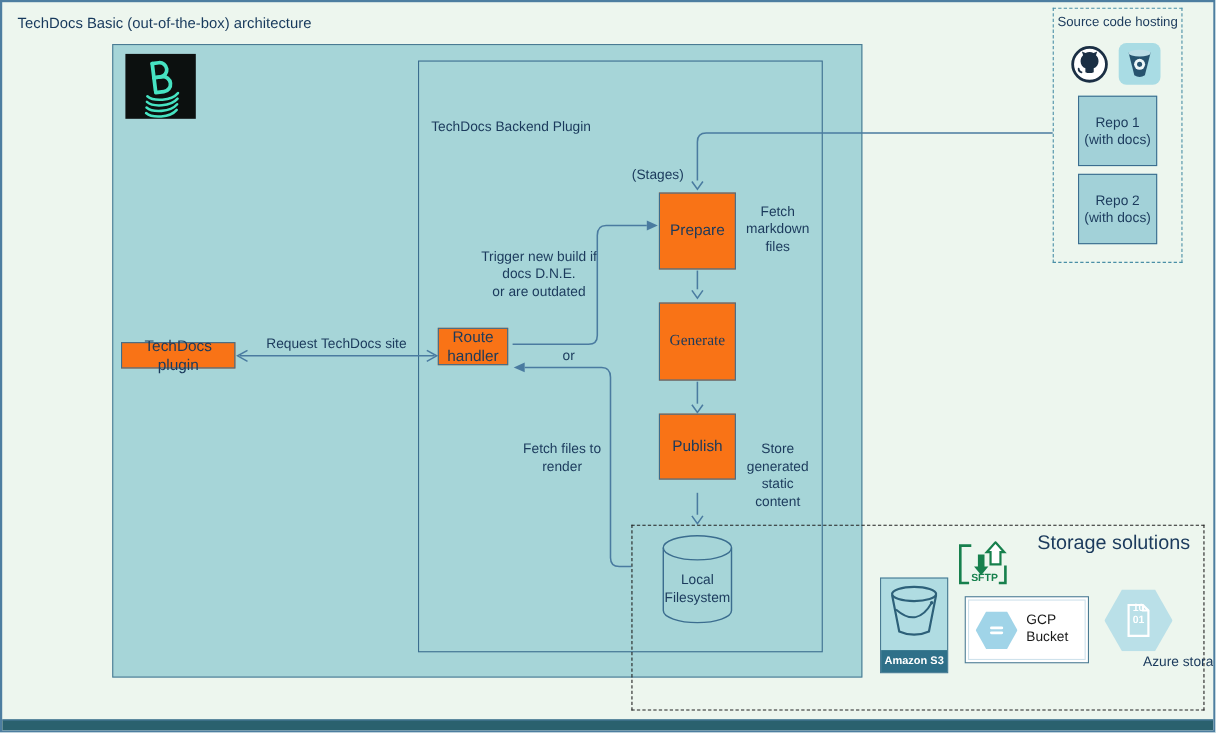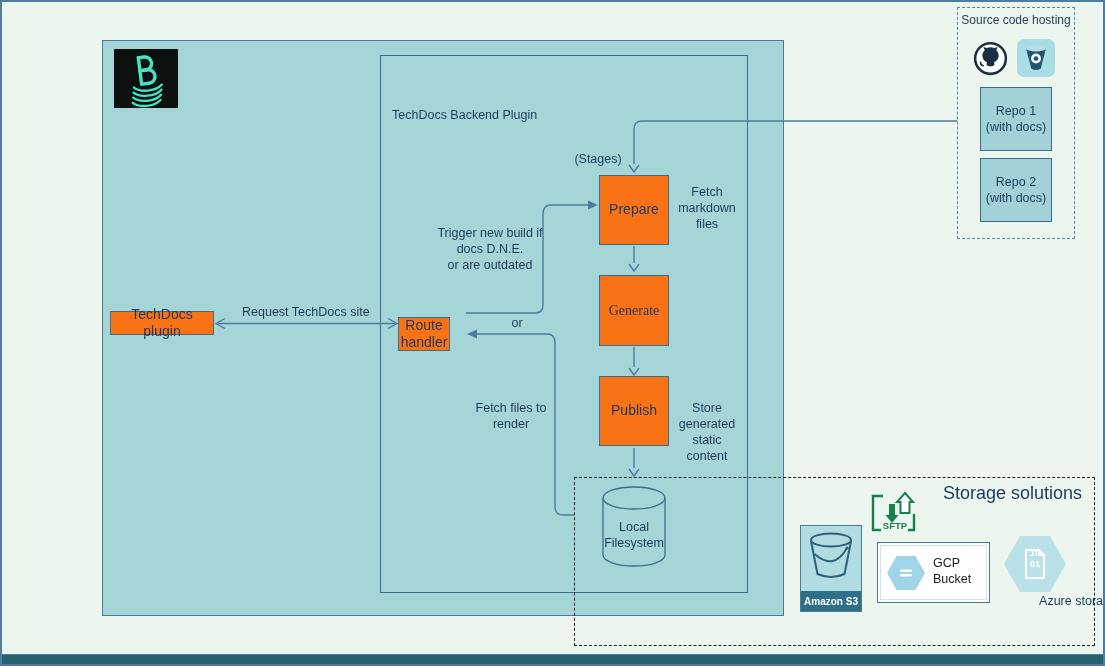--- a/index.html
+++ b/index.html
@@ -51,45 +51,46 @@
   .sftp-label{left:874px;top:518px;width:38px;text-align:center;color:#17804d;font-weight:bold;font-size:9.5px;z-index:8;}
   .storage-label{position:absolute;top:5px;right:12px;font-size:18px;}
   .source-label{position:absolute;top:5px;left:0;right:0;text-align:center;font-size:12px;}
   .bottombar{position:absolute;left:0;right:0;bottom:0;height:9px;background:#2a616e;border-top:1px solid #4d7ea0;z-index:9;}
 </style>
 </head>
 <body>
 
 <div class="canvas">
 
+  <div class="title">TechDocs Basic (out-of-the-box) architecture</div>
 
   <div class="abs bigbox"></div>
   <div class="abs innerbox"></div>
   <div class="lbl lbl-left inner-label">TechDocs Backend Plugin</div>
 
   <div class="abs logo">
     <svg width="64" height="59" viewBox="0 0 64 59">
       <g transform="rotate(-7 32 30)" stroke="#46e3c2" fill="none" stroke-linecap="round">
         <path d="M27,8 L27,33" stroke-width="3.4"></path>
         <path d="M27,8 h6 a6.5,6.5 0 0 1 0,13 h-6" stroke-width="3.4"></path>
         <path d="M27,21 h7.5 a6.8,6.8 0 0 1 0,13.6 h-7.5" stroke-width="3.4"></path>
         <path d="M19,37 c5,5.5 21,7 28,0.5" stroke-width="2.3"></path>
         <path d="M18,42 c5,5.5 21,7 28,0.5" stroke-width="2.3"></path>
         <path d="M17,47 c5,5.5 21,7 28,0.5" stroke-width="2.3"></path>
         <path d="M16,52 c5,5.5 21,7 28,0.5" stroke-width="2.3"></path>
       </g>
     </svg>
   </div>
 
   <div class="node" style="left:108px;top:309px;width:104px;height:24px;">TechDocs plugin</div>
-  <div class="node" style="left:396px;top:315px;width:52px;height:34px;">Route
+  <div class="node" style="left:396px;top:296px;width:64px;height:34px;">Route
 handler</div>
   <div class="node" style="left:597px;top:173px;width:70px;height:70px;">Prepare</div>
   <div class="node" style="left:597px;top:273px;width:70px;height:71px;font-family:Liberation Serif, serif;">Generate</div>
-  <div class="node" style="left:597px;top:374px;width:70px;height:70px;">Publish</div>
+  <div class="node" style="left:597px;top:374px;width:70px;height:60px;">Publish</div>
 
   <div class="abs" style="left:599px;top:483px;width:66px;height:84px;z-index:6;">
     <svg width="66" height="84" viewBox="0 0 66 84">
       <path d="M2,13 a31,11 0 0 1 62,0 v57 a31,11 0 0 1 -62,0 z" fill="#a6d5d8" stroke="#3b6d8f" stroke-width="1.3"></path>
       <path d="M2,13 a31,11 0 0 0 62,0" fill="none" stroke="#3b6d8f" stroke-width="1.3"></path>
     </svg>
   </div>
   <div class="lbl cyl-text">Local
 Filesystem</div>
 

